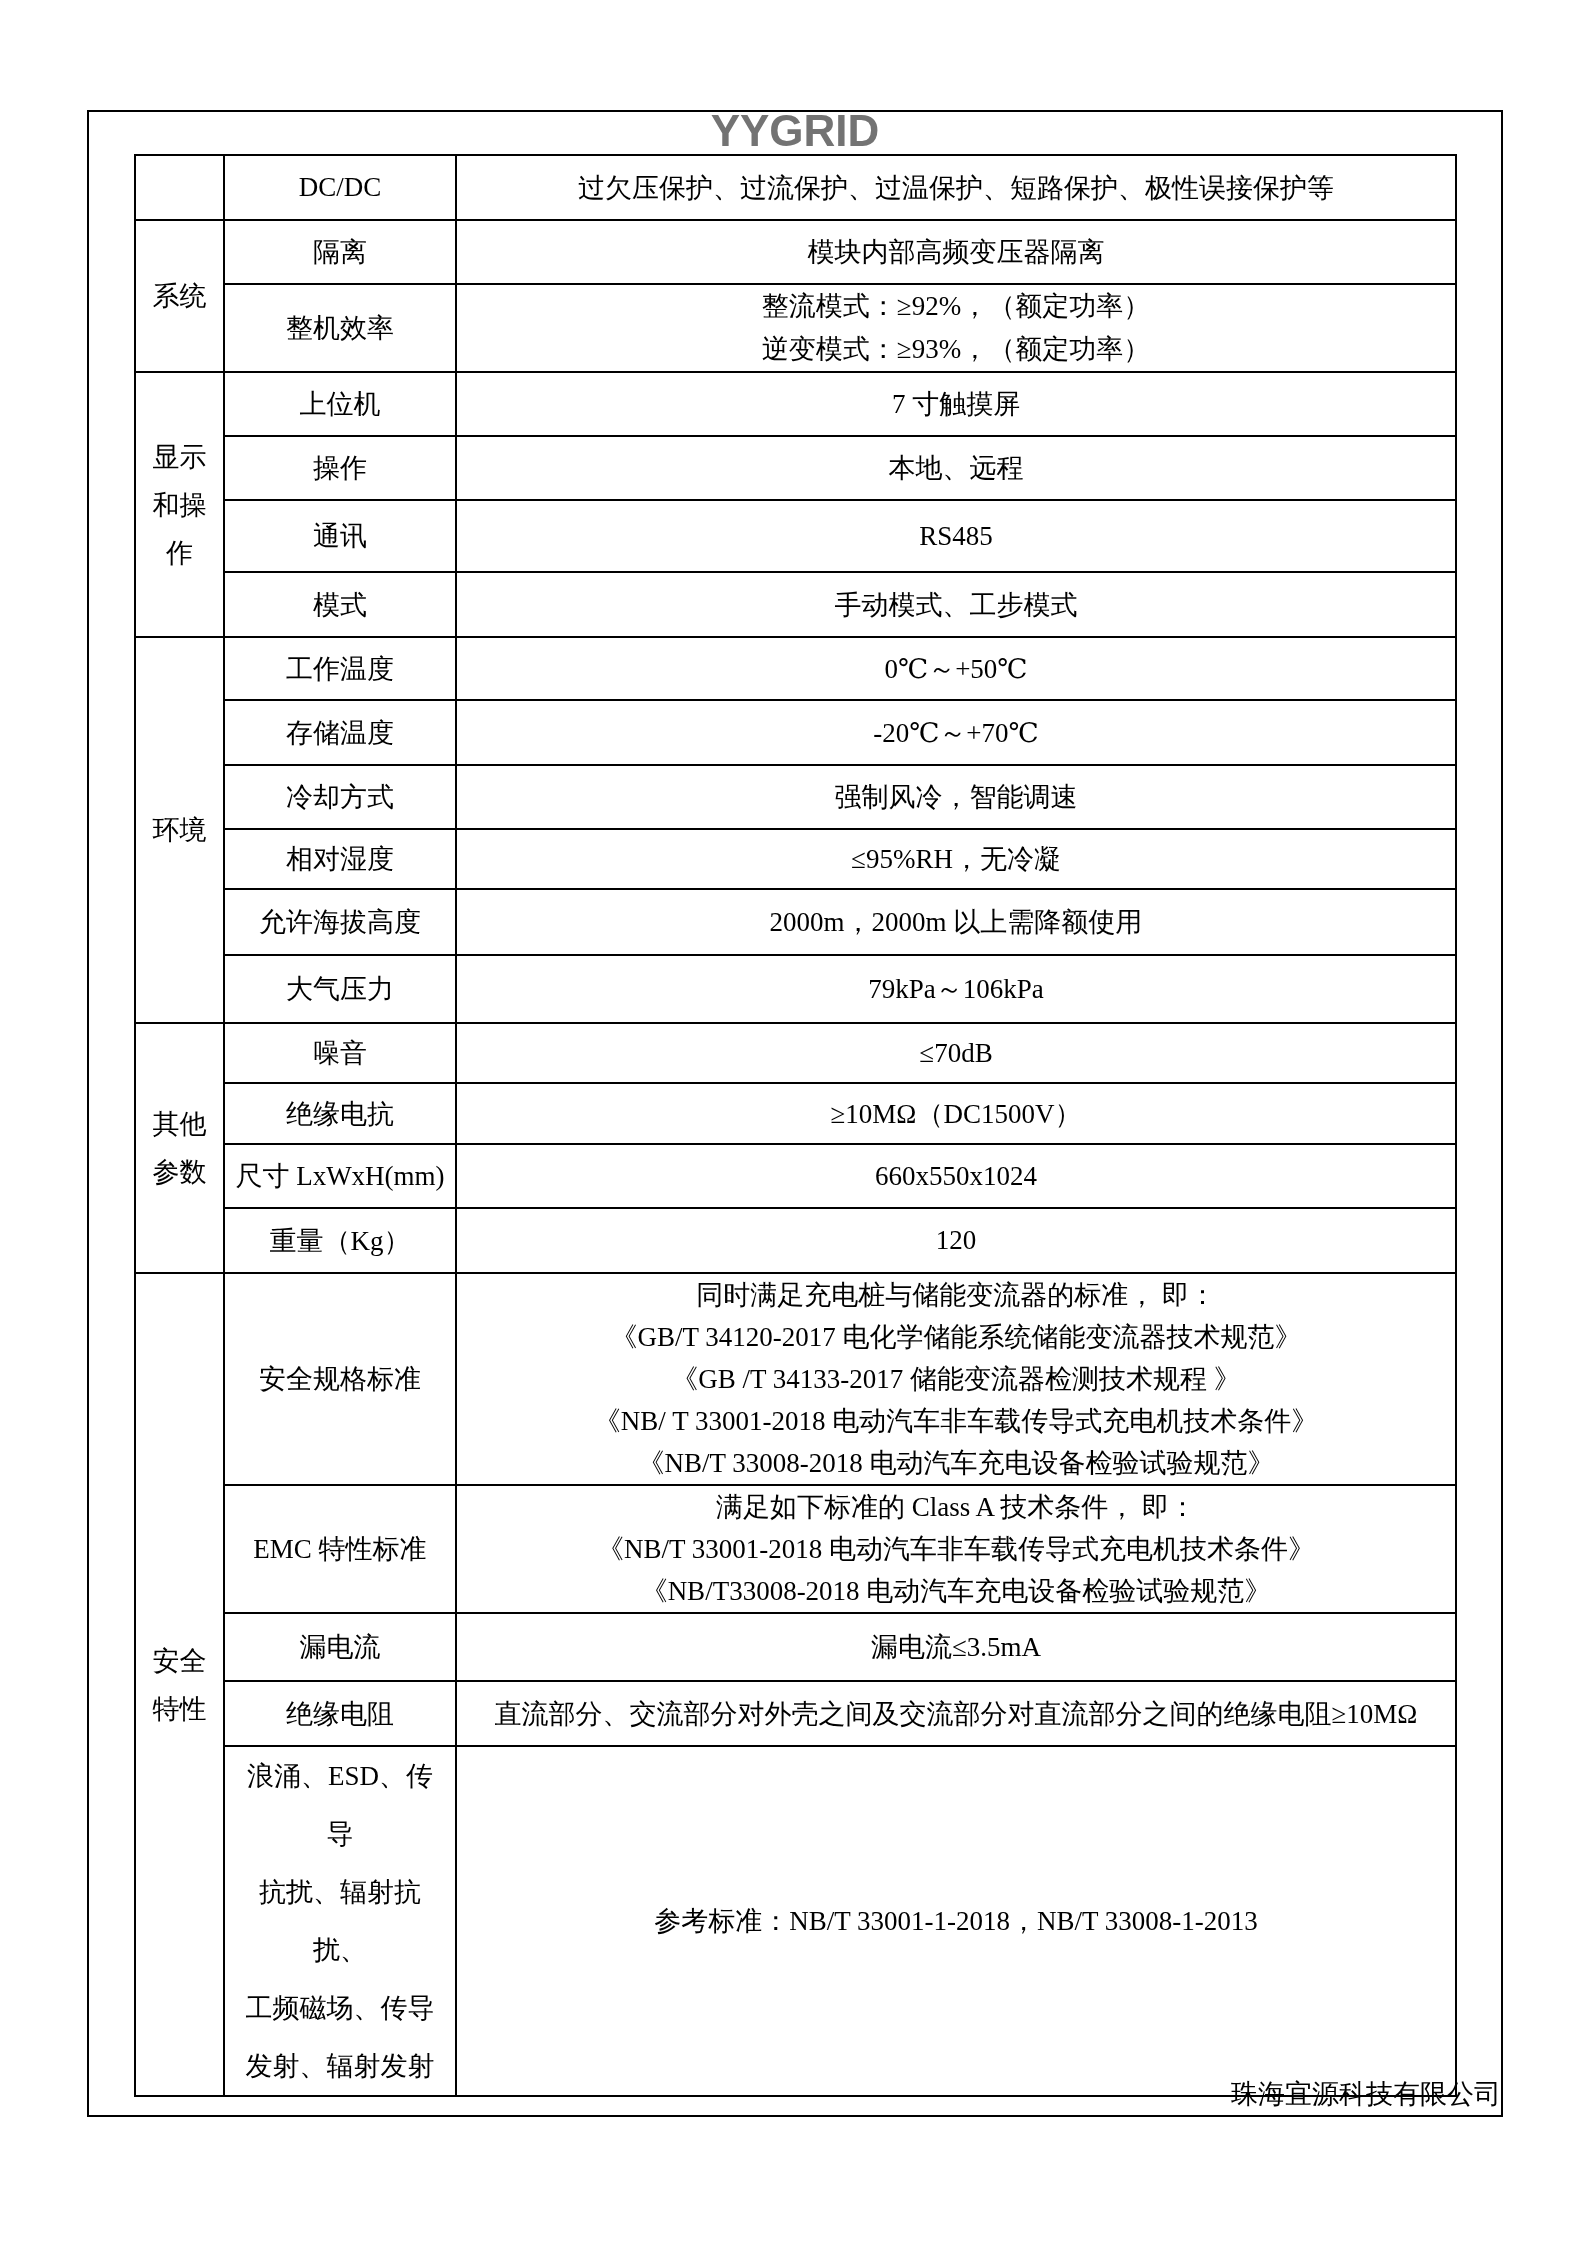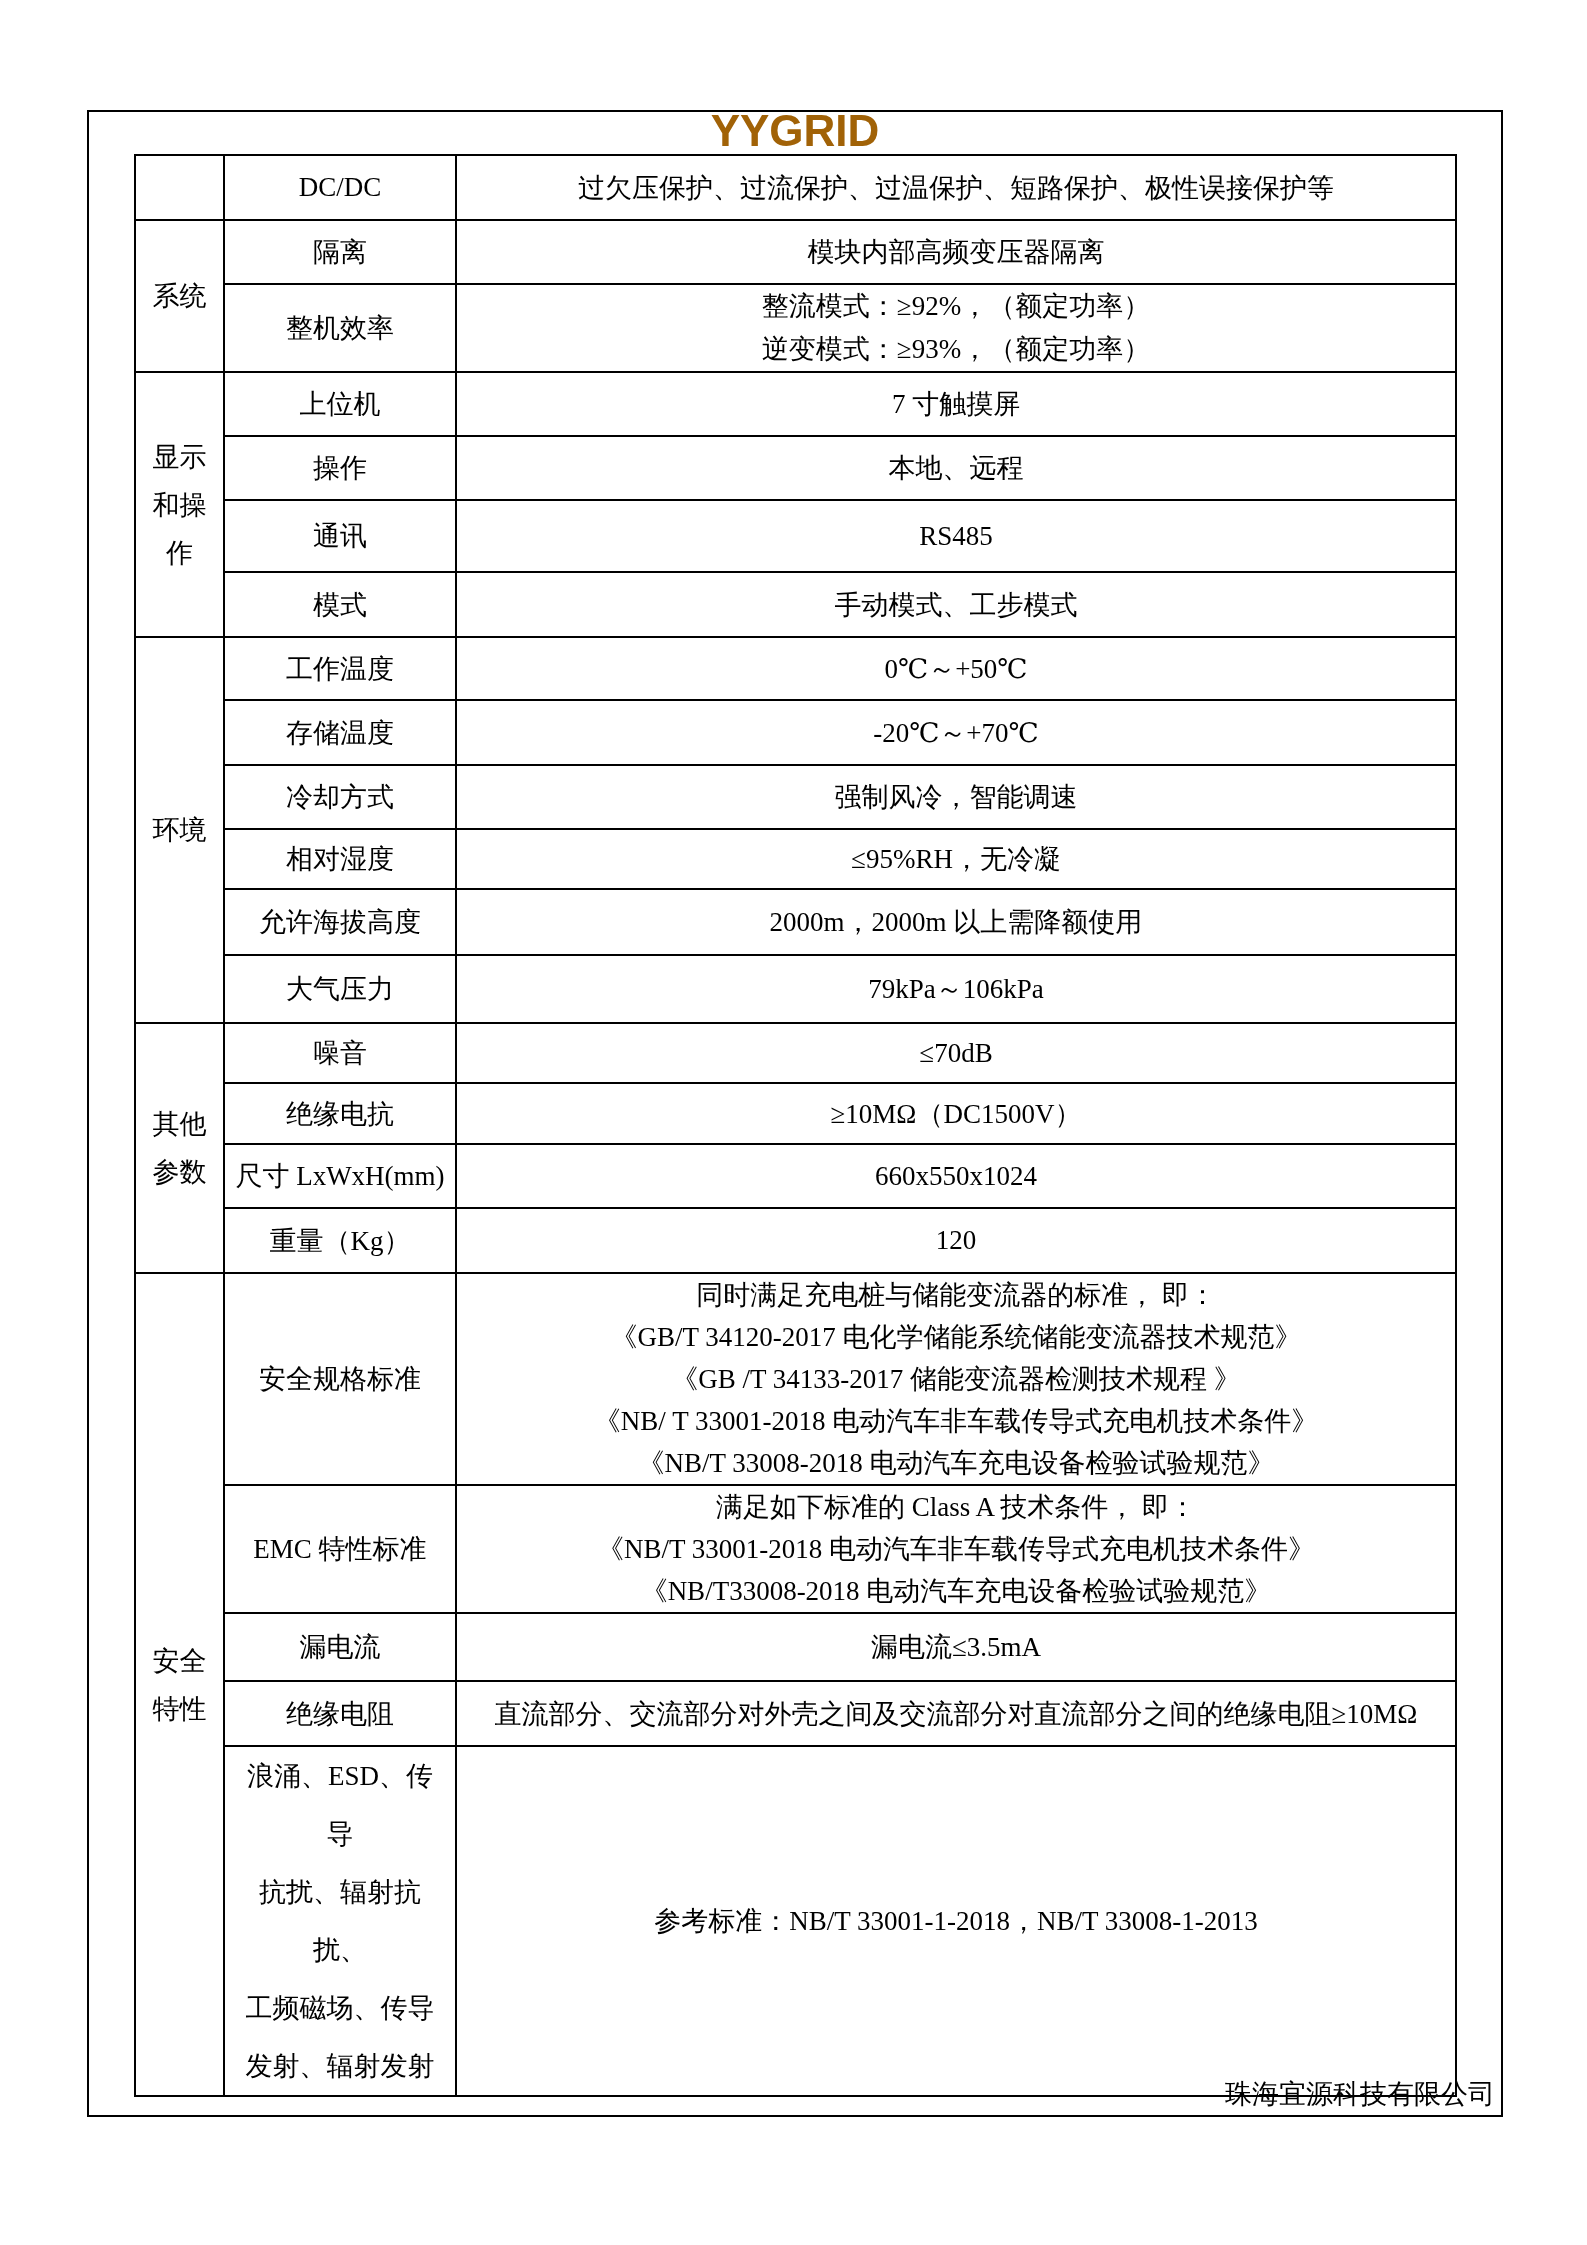--- a/index.html
+++ b/index.html
@@ -30,21 +30,21 @@
     left: 87px;
     top: 108px;
     width: 1416px;
     height: 46px;
     line-height: 46px;
     text-align: center;
     font-family: "Liberation Sans", "DejaVu Sans", sans-serif;
     font-weight: bold;
     font-size: 44px;
     letter-spacing: 0px;
-    color: #a16207;
+    color: #737373;
   }
   table.spec-table {
     position: absolute;
     left: 134px;
     top: 154px;
     width: 1321px;
     border-collapse: collapse;
     table-layout: fixed;
     background: #ffffff;
   }
@@ -75,21 +75,21 @@
   td.lines-two {
     line-height: 43px;
   }
   td.surge-label {
     white-space: pre-line;
     line-height: 58px;
     padding: 0 10px;
   }
   .company-name {
     position: absolute;
-    left: 93px;
+    left: 99px;
     top: 2078px;
     width: 1402px;
     text-align: right;
     font-size: 27px;
     line-height: 32px;
   }
 </style>
 </head>
 <body>
 

